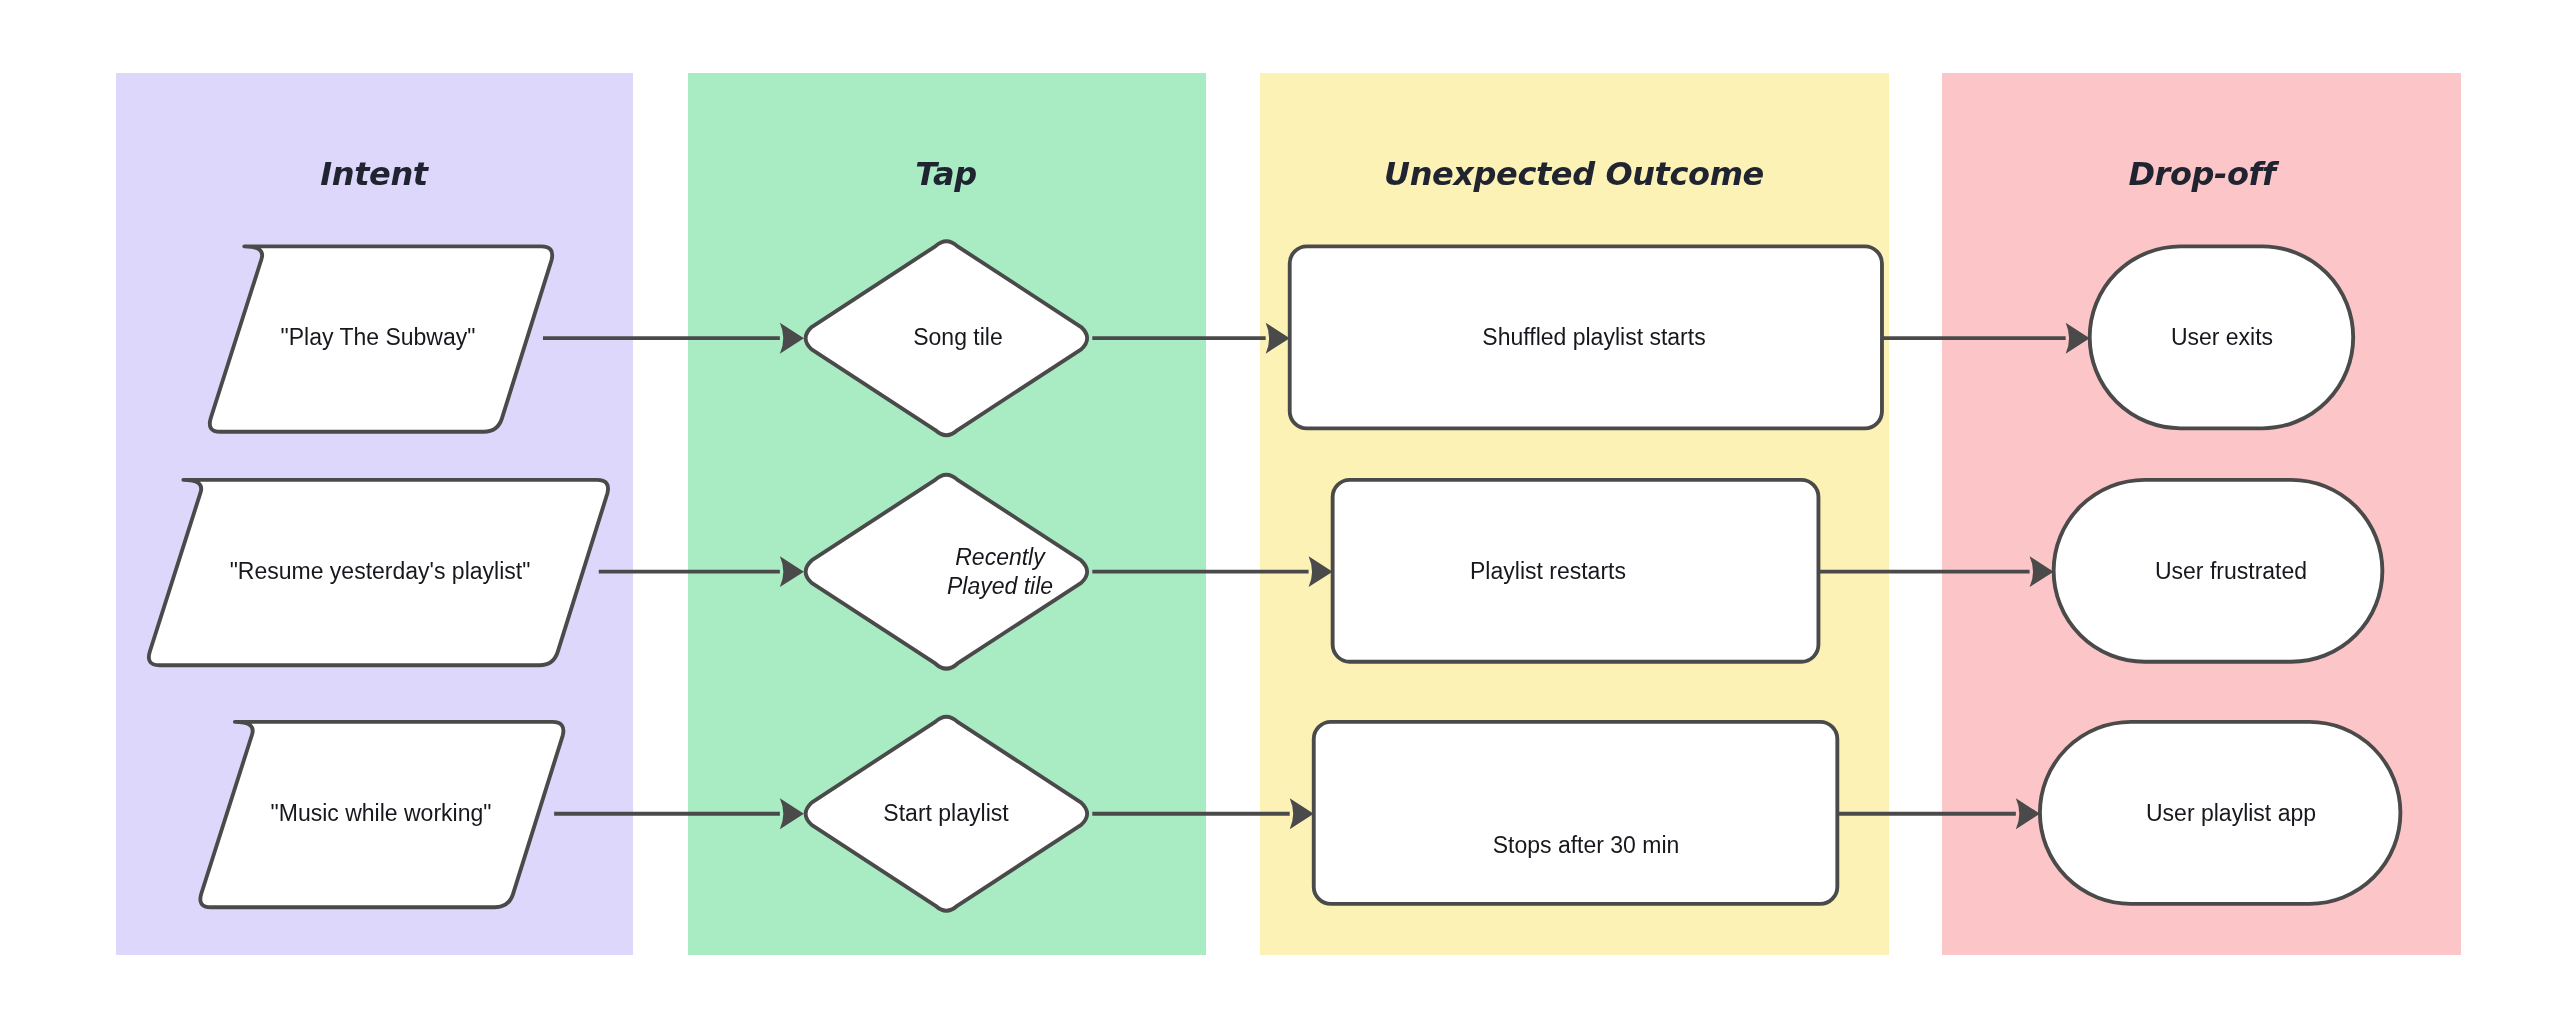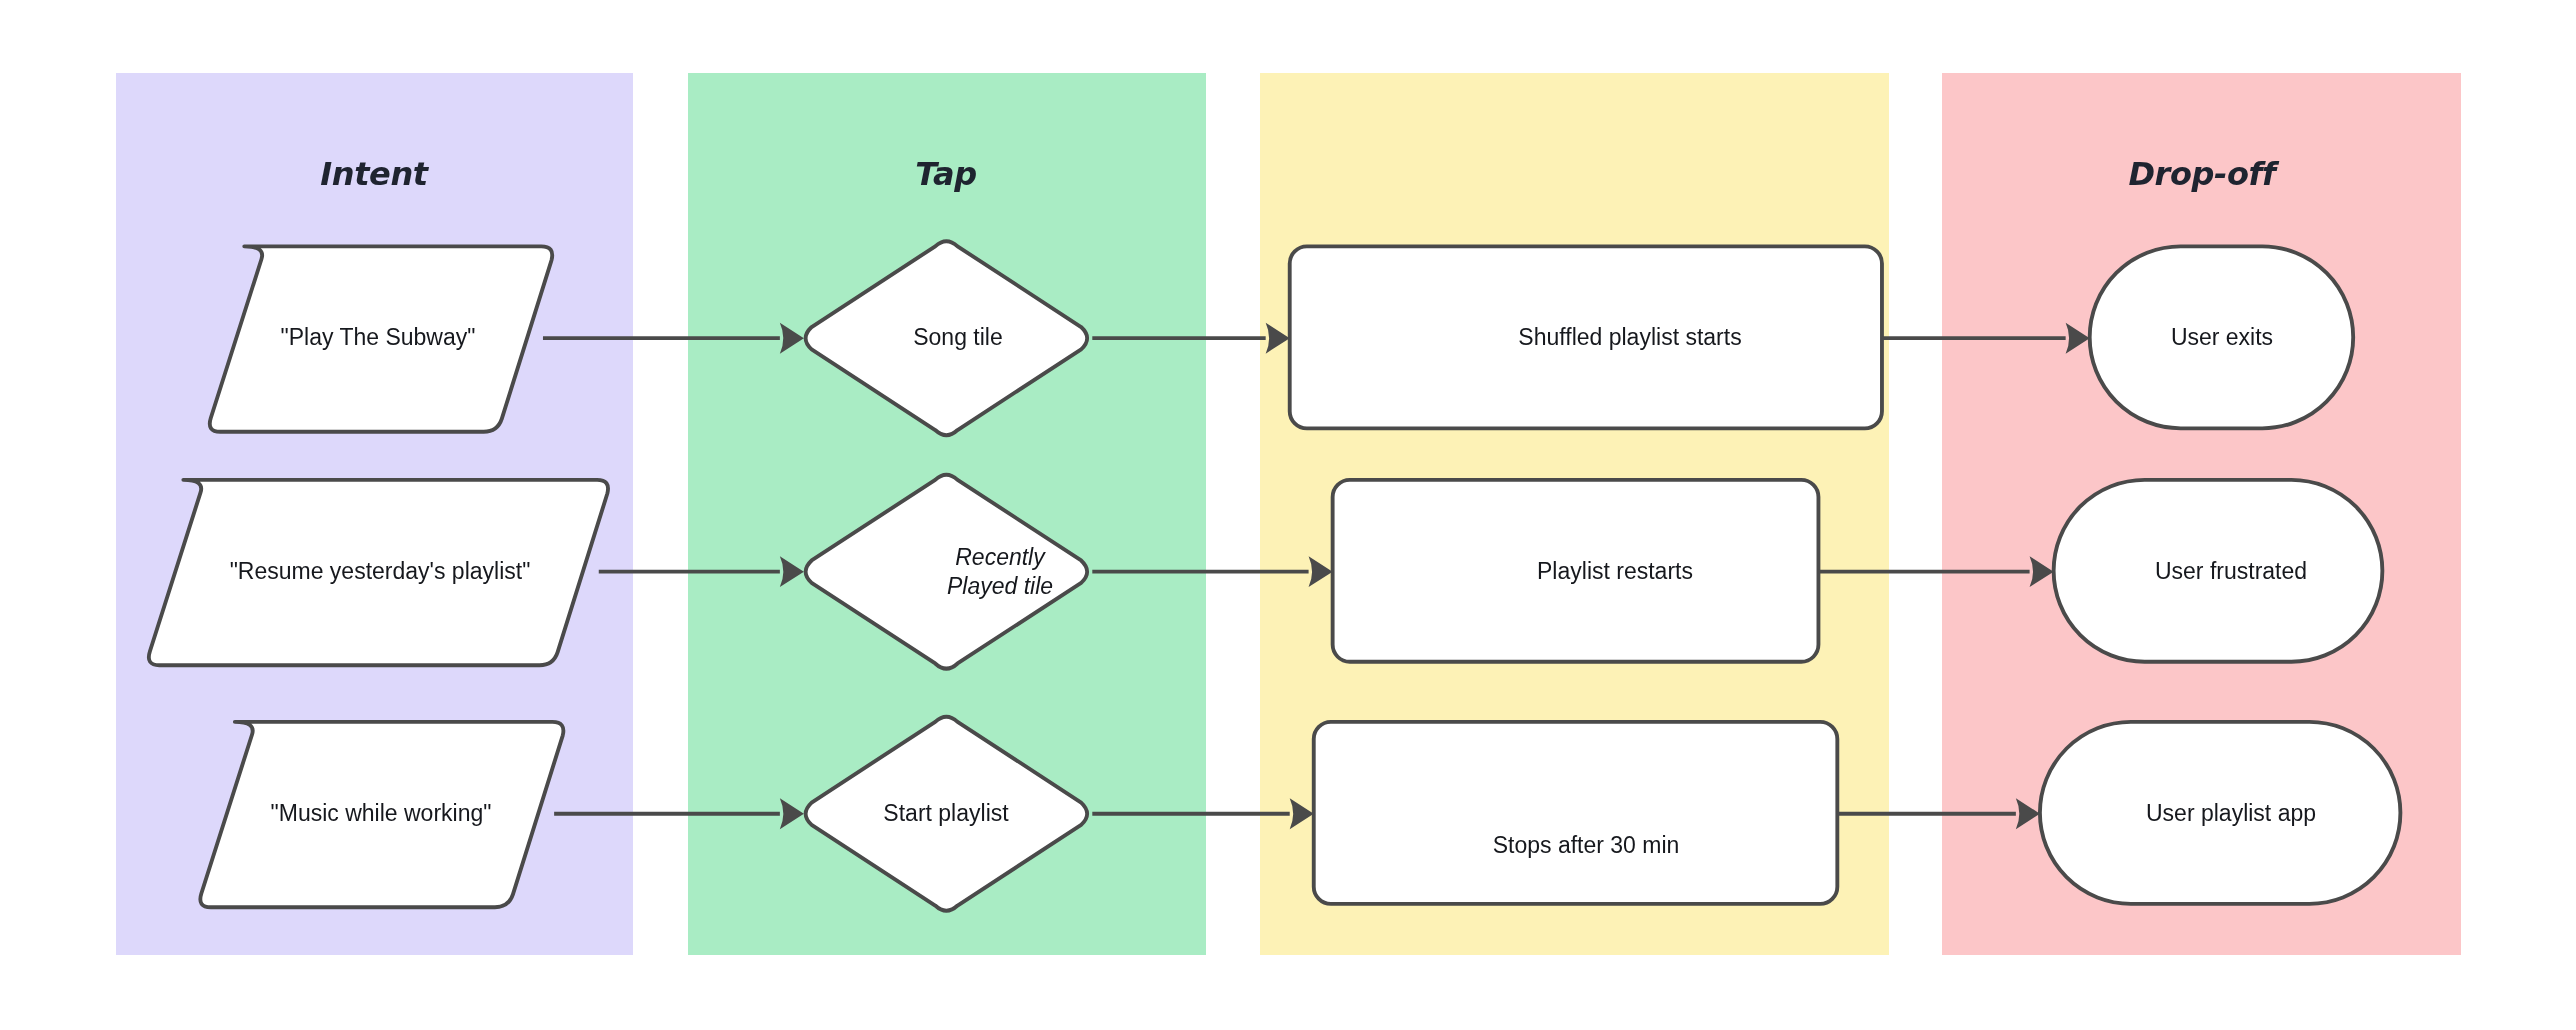--- a/index.html
+++ b/index.html
@@ -75,20 +75,21 @@
 
 <div id="stage">
 
   <div class="lane-band" style="left:116px;  width:517px; background:#ddd8fb;"></div>
   <div class="lane-band" style="left:688px;  width:518px; background:#a9ecc4;"></div>
   <div class="lane-band" style="left:1260px; width:629px; background:#fdf2b6;"></div>
   <div class="lane-band" style="left:1942px; width:519px; background:#fcc6c8;"></div>
 
   <div class="lane-title" style="left:374px;">Intent</div>
   <div class="lane-title" style="left:946px;">Tap</div>
+  <div class="lane-title" style="left:1574px;">Unexpected Outcome</div>
   <div class="lane-title" style="left:2202px;">Drop-off</div>
 
   <svg class="diagram" viewBox="0 0 3000 1200">
 
     <path class="node-shape" d="M 284 287 L 630 287 Q 646 287 642 303 L 584 488 Q 579 503 563 503 L 256 503 Q 240 503 245 487 L 304 302 Q 309 287 284 287 Z"></path>
 
     <path class="node-shape" d="M 1089 287 Q 1102 275 1115 287 L 1259 381 Q 1273 394 1259 407 L 1115 501 Q 1102 513 1089 501 L 945 407 Q 931 394 945 381 Z"></path>
 
     <rect class="node-shape" x="1502" y="287" width="690" height="212" rx="20" ry="20"></rect>
 
@@ -145,27 +146,27 @@
       <path class="edge-head" d="M 1502 930 L 1530 948 L 1502 966 Q 1510 948 1502 930 Z"></path>
     </g>
     <g>
       <line class="edge-line" x1="2140" y1="948" x2="2348" y2="948"></line>
       <path class="edge-head" d="M 2348 930 L 2376 948 L 2348 966 Q 2356 948 2348 930 Z"></path>
     </g>
   </svg>
 
   <div class="node-label" style="left:378px;  top:338px;">"Play The Subway"</div>
   <div class="node-label" style="left:946px; top:338px;margin-left:12px;">Song tile</div>
-  <div class="node-label" style="left:1630px; top:338px;">Shuffled playlist starts</div>
+  <div class="node-label" style="left:1594px; top:338px;">Shuffled playlist starts</div>
   <div class="node-label" style="left:2222px; top:338px;text-align:right;">User exits</div>
 
   <div class="node-label" style="left:380px;  top:572px;">"Resume yesterday's playlist"</div>
   <div class="node-label" style="left:1000px; top:572px;font-style:italic;">Recently
 Played tile</div>
-  <div class="node-label" style="left:1615px; top:572px;">Playlist restarts</div>
+  <div class="node-label" style="left:1548px; top:572px;">Playlist restarts</div>
   <div class="node-label" style="left:2231px; top:572px;">User frustrated</div>
 
   <div class="node-label" style="left:381px;  top:814px;">"Music while working"</div>
   <div class="node-label" style="left:946px; top:814px;">Start playlist</div>
   <div class="node-label" style="left:1586px; top:814px;margin-top:32px;">Stops after 30 min</div>
   <div class="node-label" style="left:2231px; top:814px;">User playlist app</div>
 
 </div>
 
 

